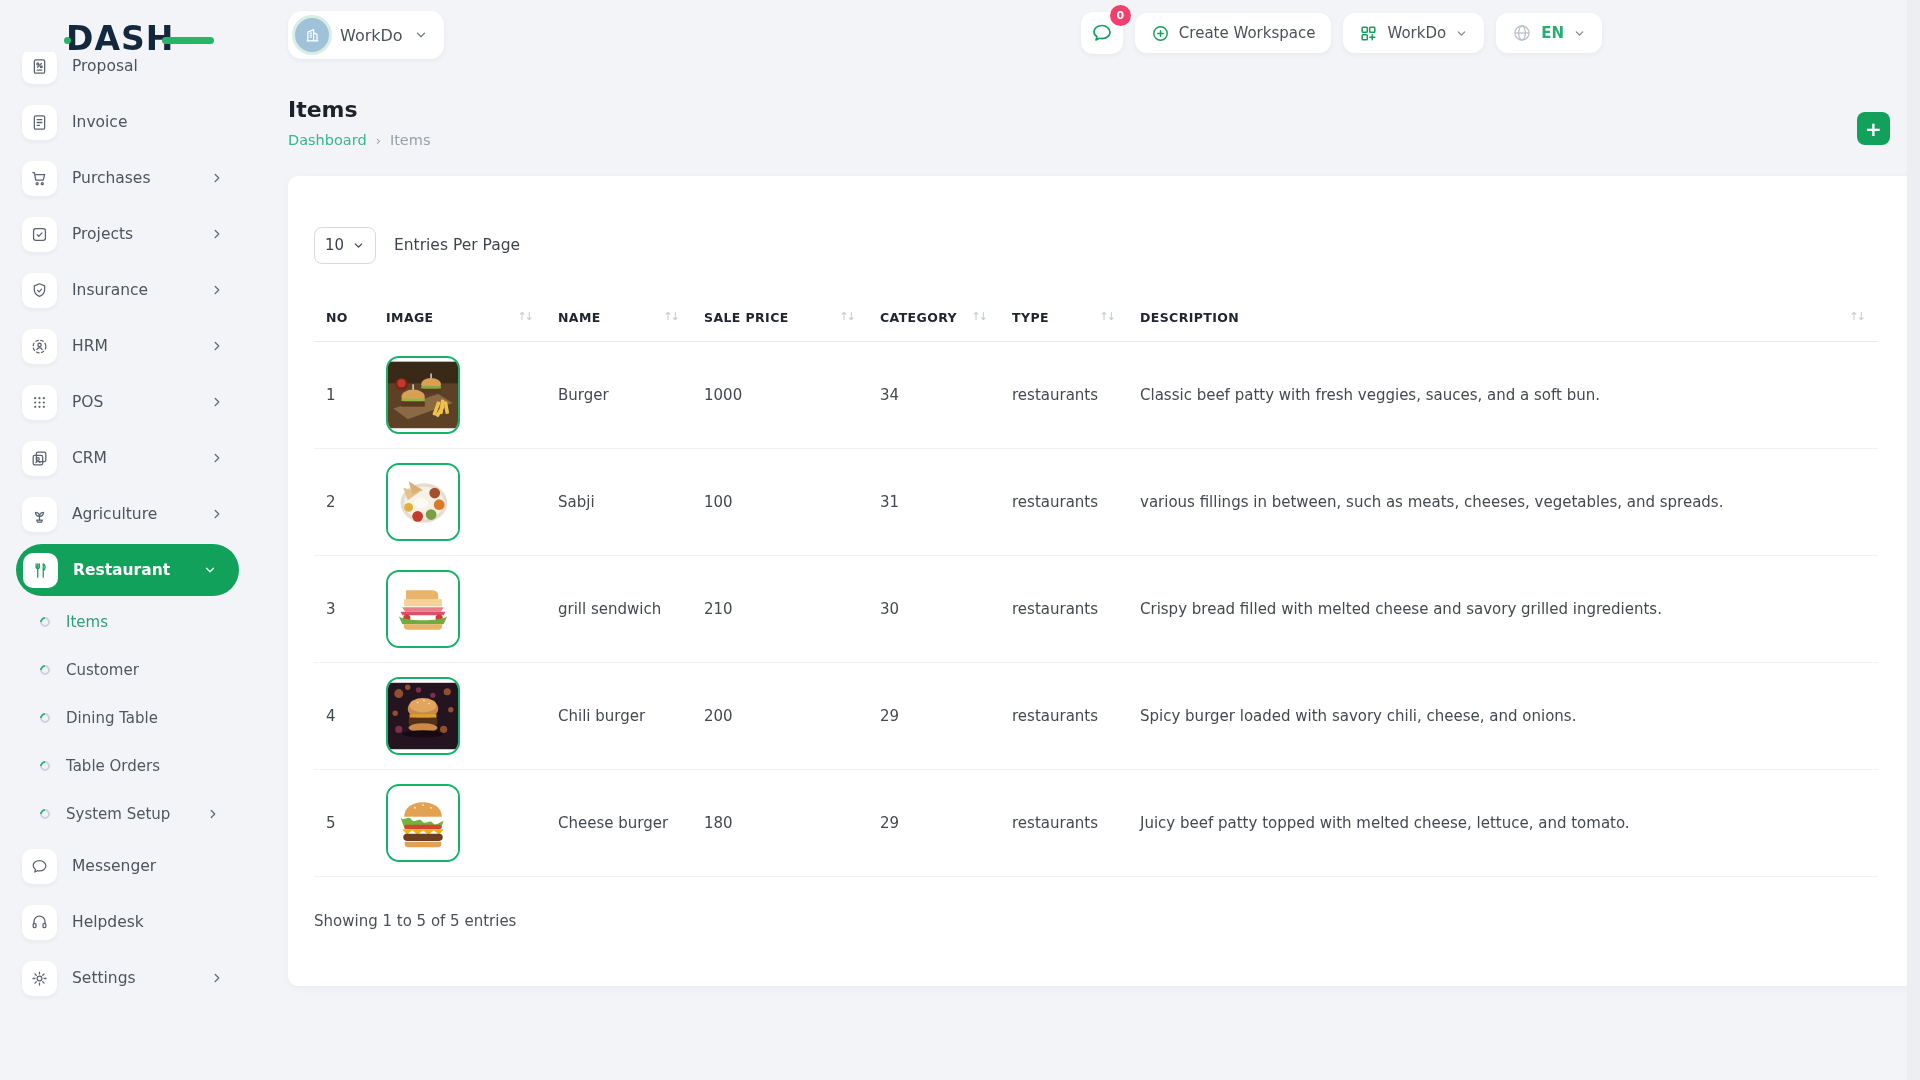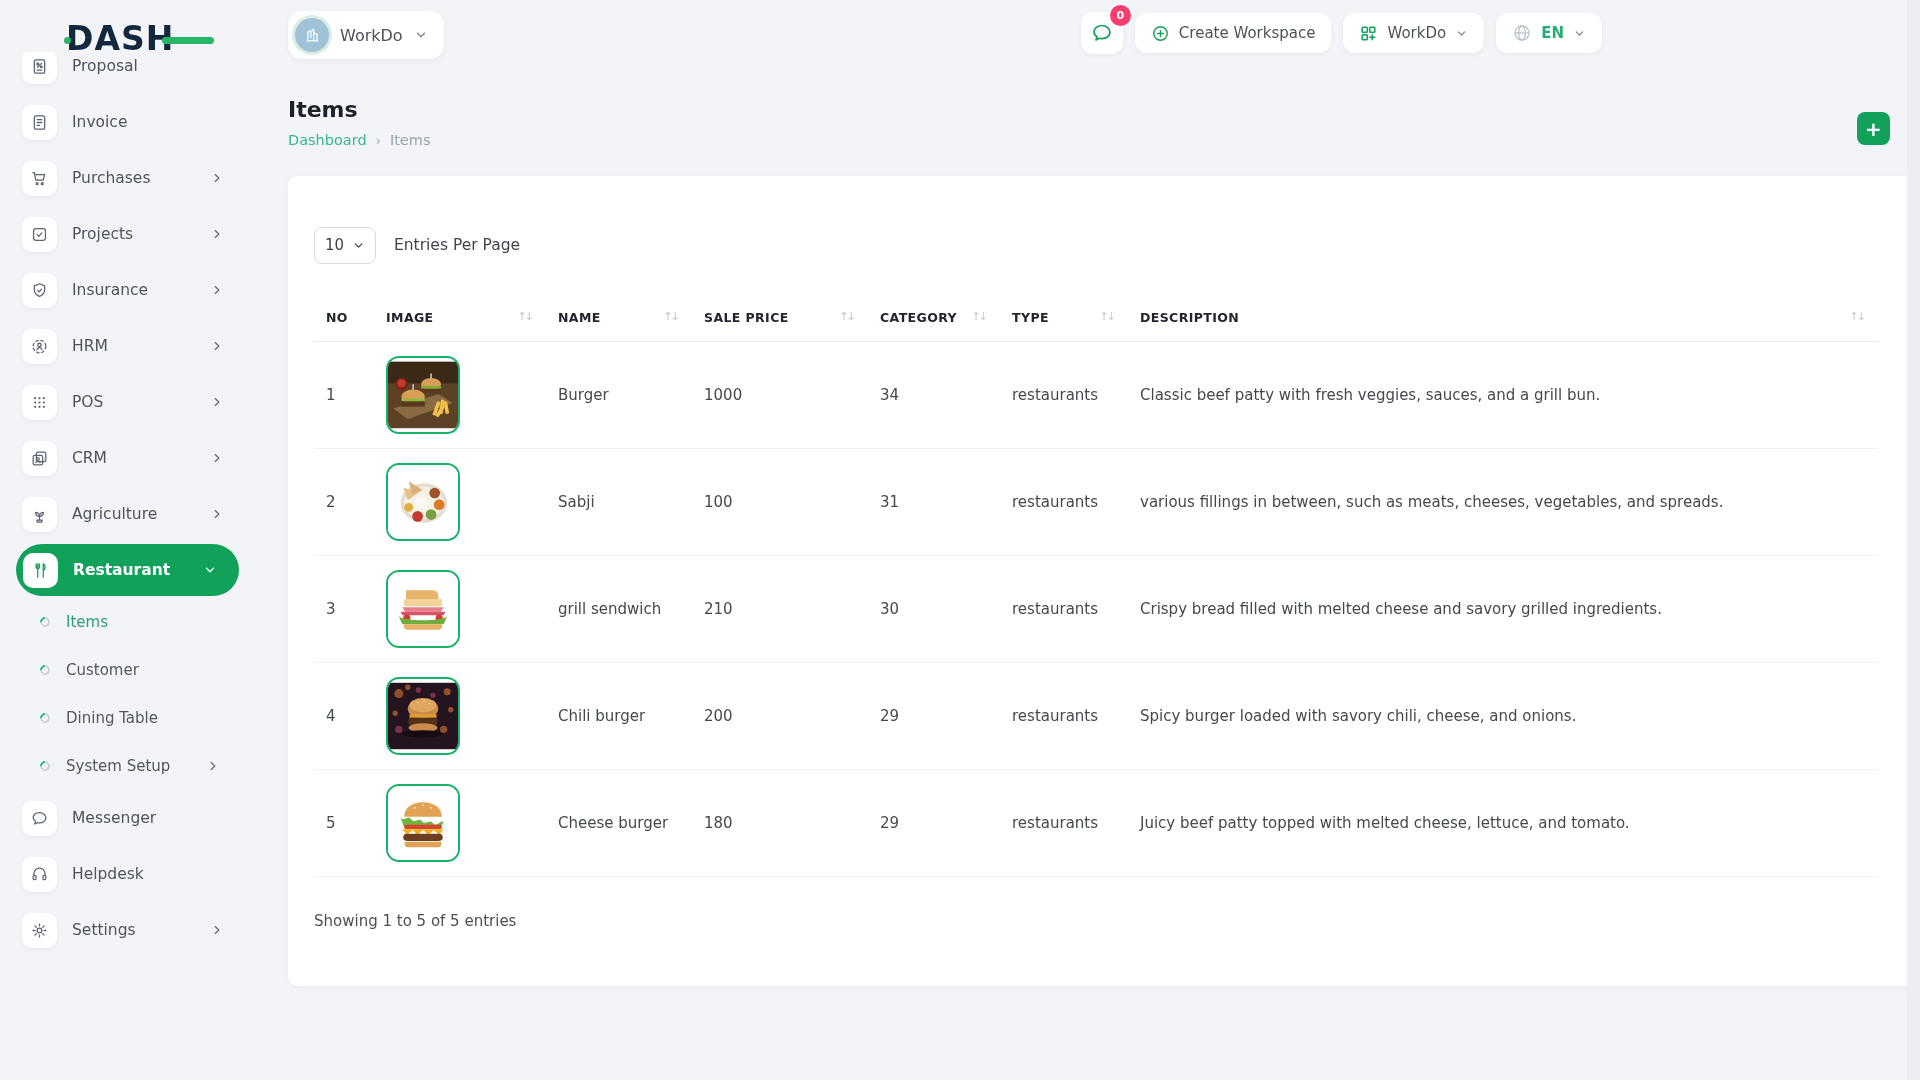--- a/index.html
+++ b/index.html
@@ -329,20 +329,25 @@
     <span class="sub-label">Customer</span>
 
   </div>
     <div class="sub-item">
     <span class="bullet"></span>
     <span class="sub-label">Dining Table</span>
 
   </div>
     <div class="sub-item">
     <span class="bullet"></span>
+    <span class="sub-label">Table Orders</span>
+
+  </div>
+    <div class="sub-item">
+    <span class="bullet"></span>
     <span class="sub-label">System Setup</span>
     <span class="sub-chev">
         <svg width="14" height="14" viewBox="0 0 24 24" fill="none" stroke="currentColor" stroke-width="2.2" stroke-linecap="round" stroke-linejoin="round">
           <path d="M9 6l6 6-6 6"></path>
         </svg>
       </span>
   </div>
     <div class="side-item">
     <span class="icon-box">
         <svg width="19" height="19" viewBox="0 0 24 24" fill="none" stroke="currentColor" stroke-width="1.6" stroke-linecap="round" stroke-linejoin="round">
@@ -487,21 +492,21 @@
                   <rect x="63" y="44" width="4" height="14" rx="1" transform="rotate(-10 65 51)"></rect>
                   <rect x="56" y="48" width="4" height="14" rx="1" transform="rotate(32 58 55)"></rect>
                 </g>
               </svg>
             </div>
           </td>
     <td>Burger</td>
     <td>1000</td>
     <td>34</td>
     <td>restaurants</td>
-    <td>Classic beef patty with fresh veggies, sauces, and a grill bun.</td>
+    <td>Classic beef patty with fresh veggies, sauces, and a soft bun.</td>
   </tr>
   <tr>
     <td>2</td>
     <td>
             <div class="thumb">
               <svg viewBox="0 0 78 74">
                 <rect width="78" height="74" fill="#ffffff"></rect>
                 <ellipse cx="40" cy="38" rx="26" ry="22" fill="#e5ddcf"></ellipse>
                 <ellipse cx="40" cy="38" rx="22" ry="18" fill="#f6f1e7"></ellipse>
                 <polygon points="17,21 35,26 22,35" fill="#e6c28a"></polygon>

